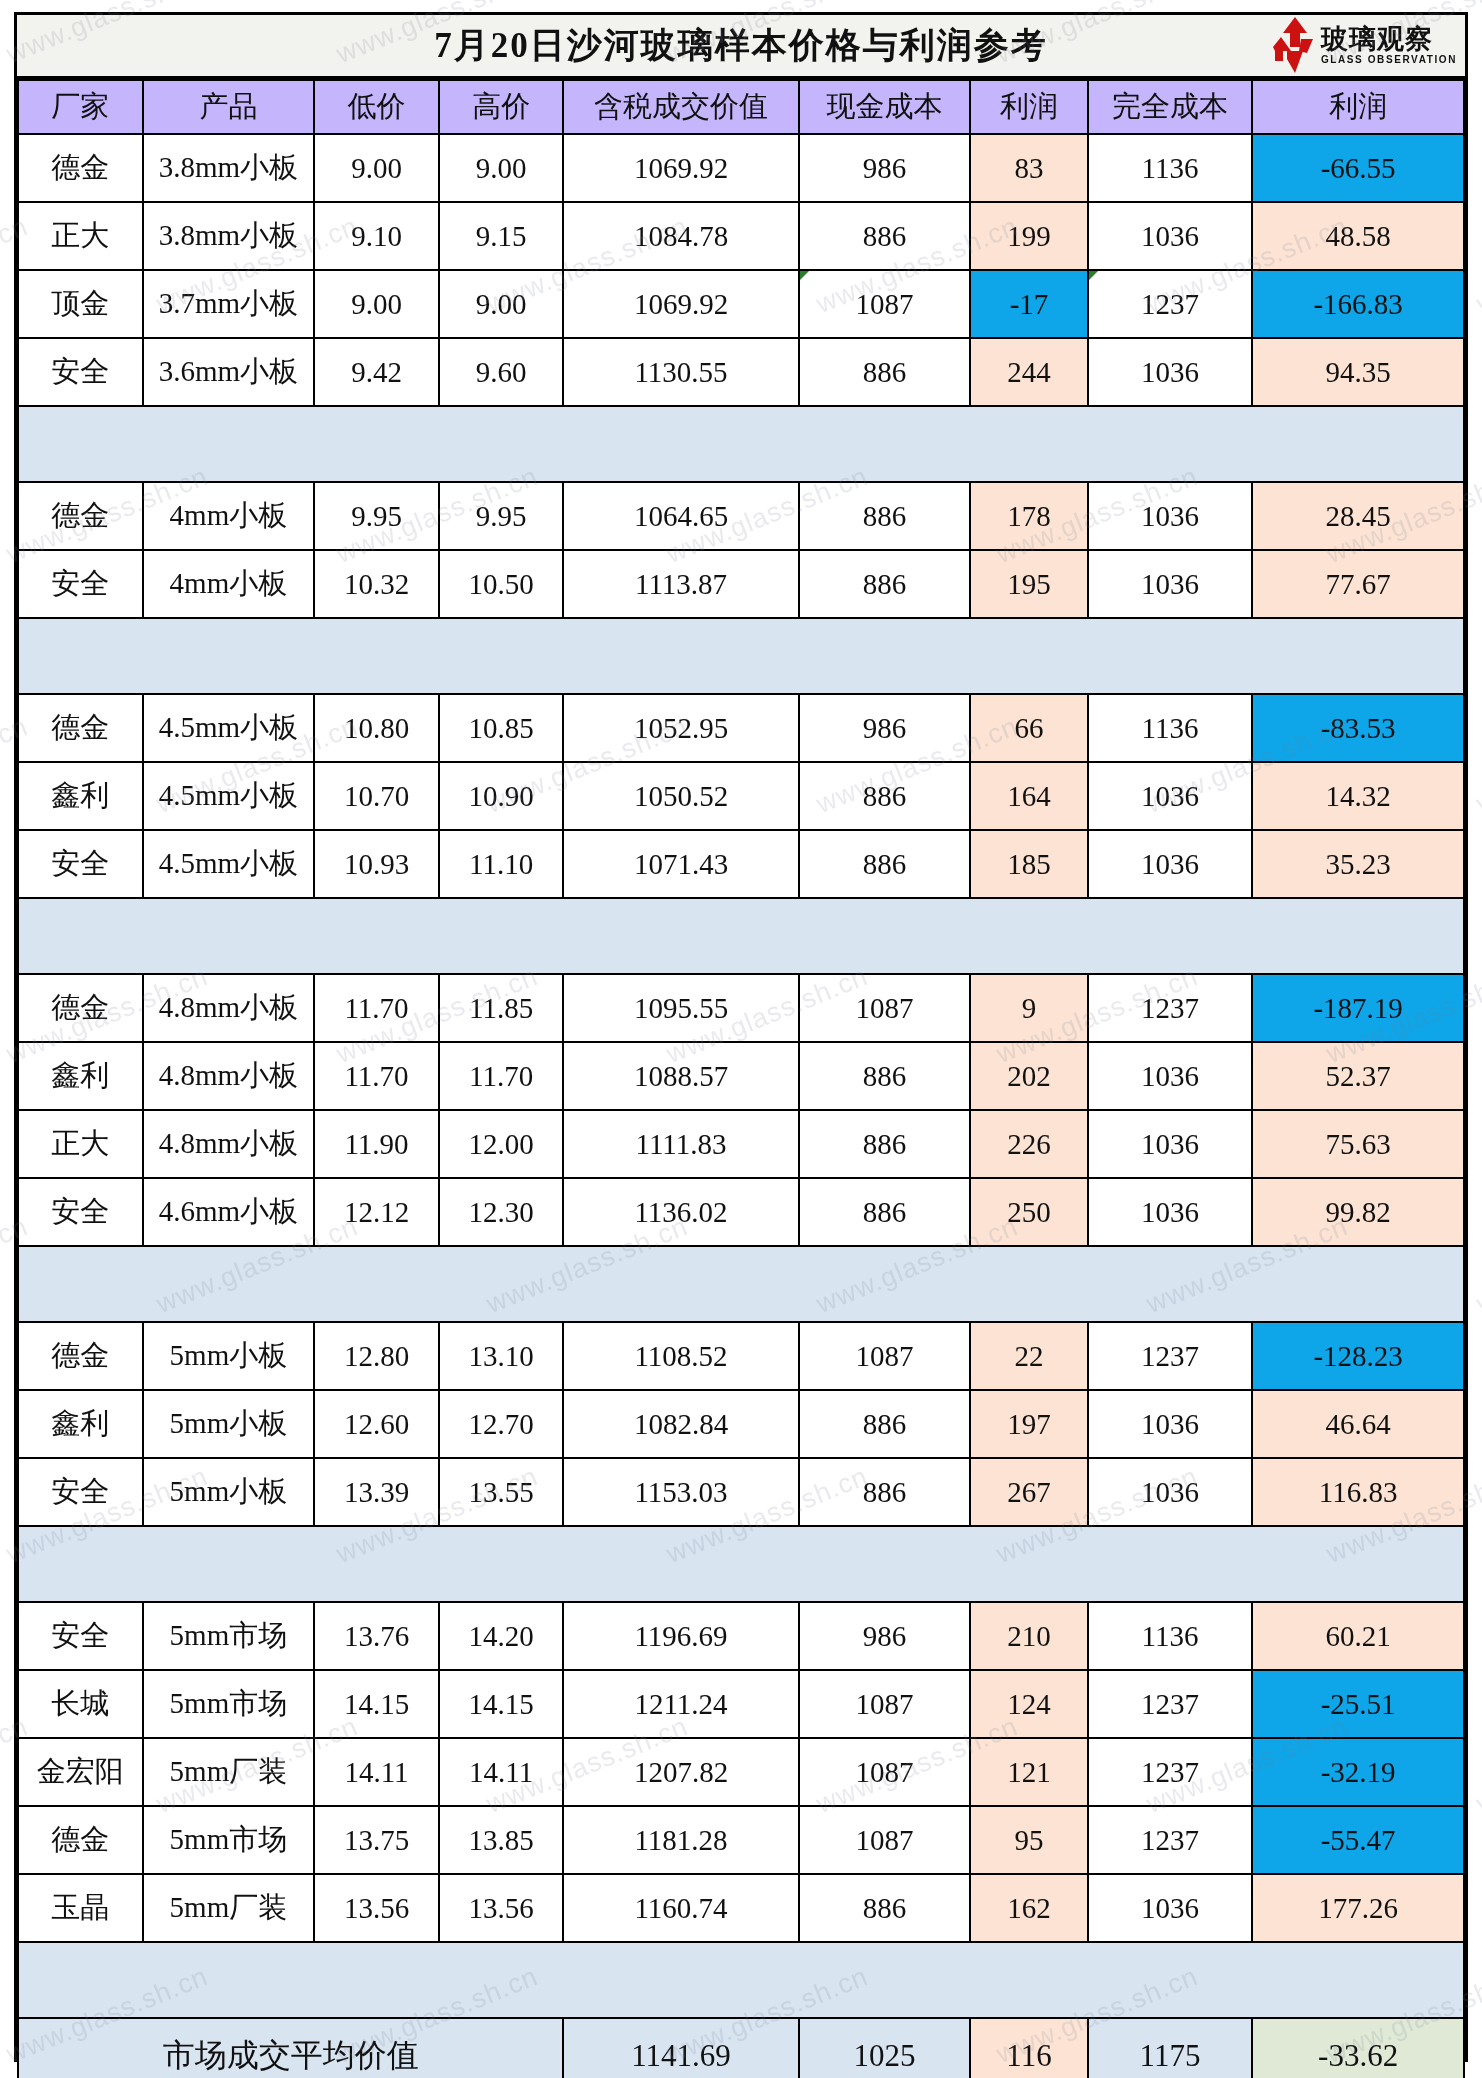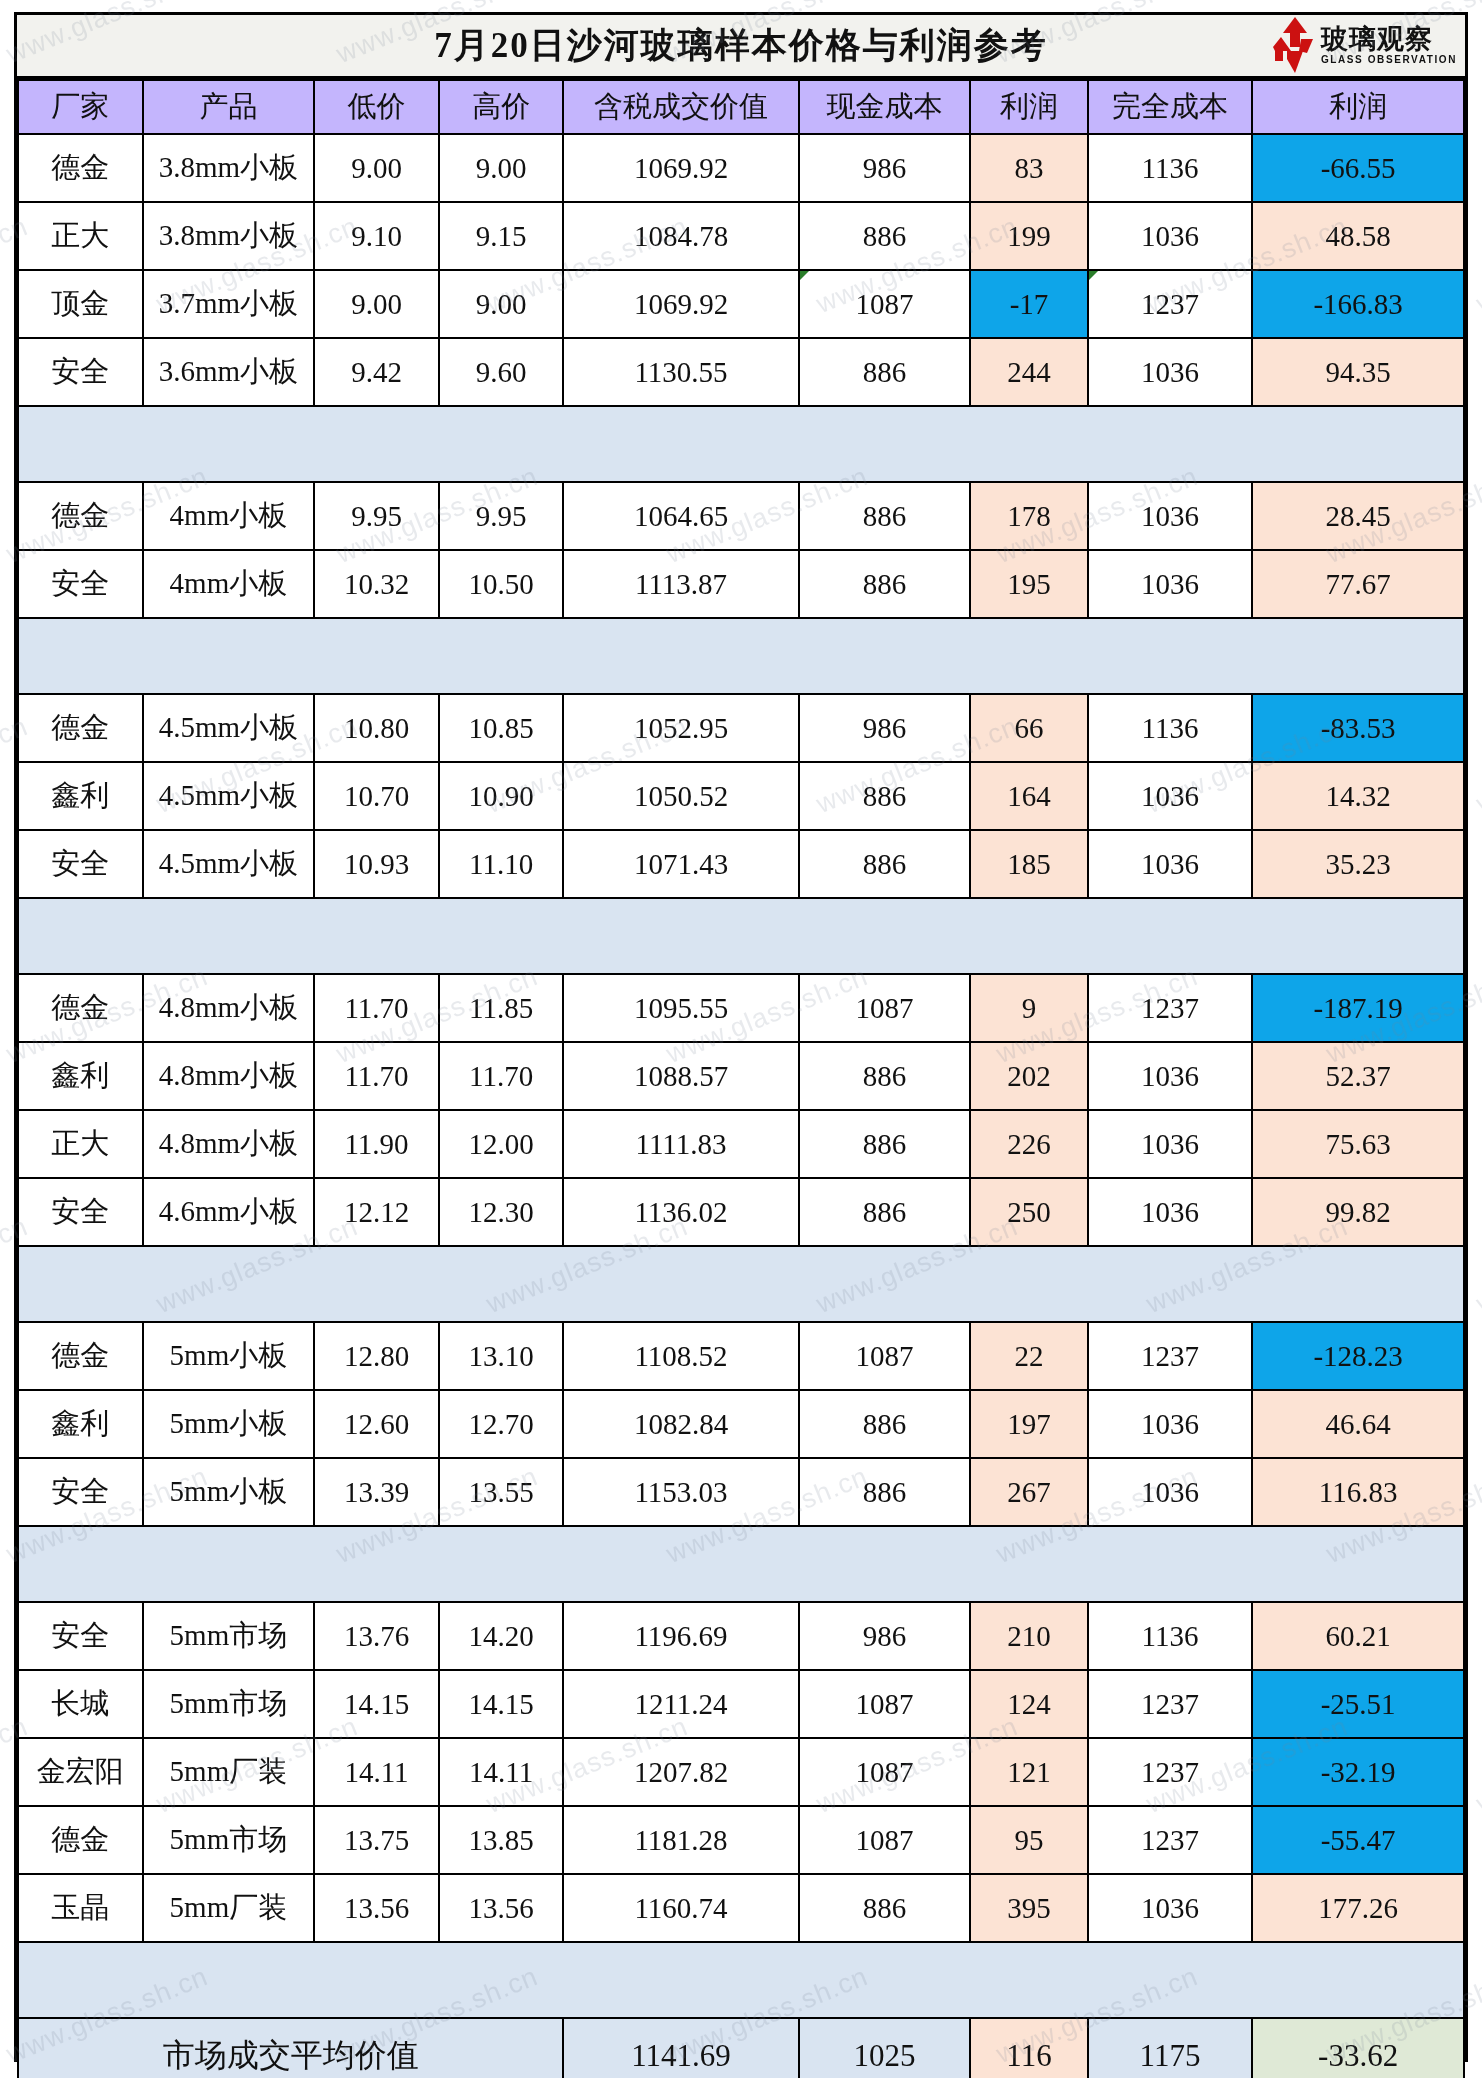--- a/index.html
+++ b/index.html
@@ -439,21 +439,21 @@
           <td>1237</td>
           <td class="neg">-55.47</td>
         </tr>
         <tr>
           <td>玉晶</td>
           <td class="prod">5mm厂装</td>
           <td>13.56</td>
           <td>13.56</td>
           <td>1160.74</td>
           <td>886</td>
-          <td class="pos">395</td>
+          <td class="pos">162</td>
           <td>1036</td>
           <td class="pos">177.26</td>
         </tr>
         <tr class="spacer">
           <td colspan="9"></td>
         </tr>
         <tr class="summary">
           <td colspan="4" class="sum-label">市场成交平均价值</td>
           <td>1141.69</td>
           <td>1025</td>

